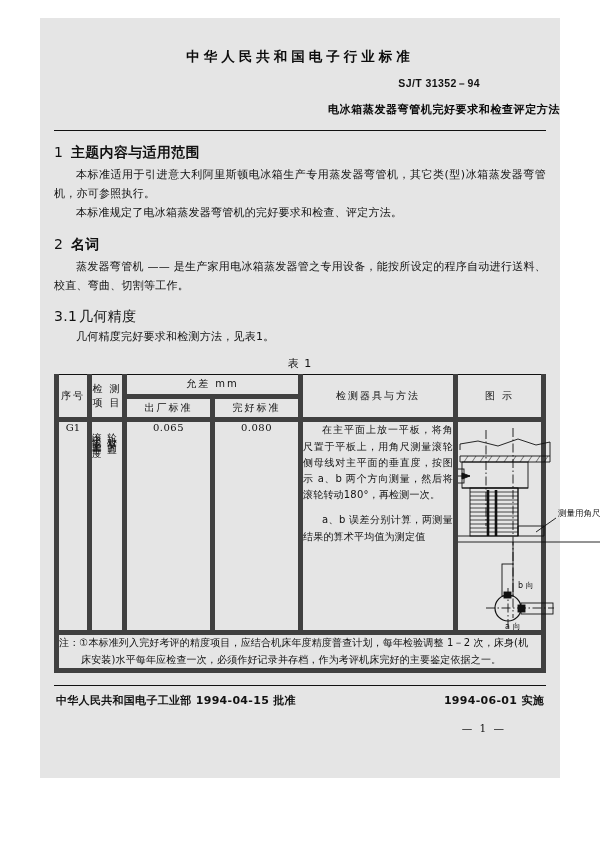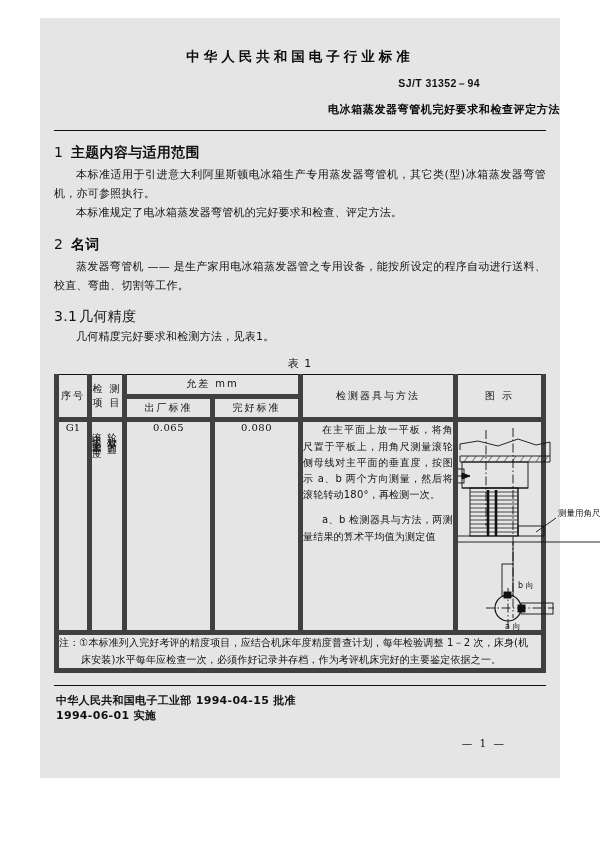--- a/index.html
+++ b/index.html
@@ -196,21 +196,20 @@
     border-bottom: 1.6px solid #111;
     margin: 12px 14px 0 14px;
   }
   .footer {
     display: flex;
     justify-content: space-between;
     padding: 7px 16px 0 16px;
     font-size: 11px;
     font-weight: bold;
     letter-spacing: 0.3px;
-    flex-direction: column;
   }
   .pageno {
     text-align: right;
     padding-right: 54px;
     margin-top: 14px;
     font-size: 10.5px;
     font-family: "DejaVu Serif", "Liberation Serif", serif;
     letter-spacing: 2px;
   }
 </style>
@@ -268,21 +267,21 @@
           <td class="c-item">
             <div class="vwrap">
               <div class="vcol">轮心对平的直</div>
               <div class="vcol">滚中线主面垂度</div>
             </div>
           </td>
           <td class="c-fac num-val">0.065</td>
           <td class="c-good num-val">0.080</td>
           <td class="c-meth meth">
             <p>在主平面上放一平板，将角尺置于平板上，用角尺测量滚轮侧母线对主平面的垂直度，按图示 a、b 两个方向测量，然后将滚轮转动180°，再检测一次。</p>
-            <p>a、b 检测器具与方法，两测量结果的算术平均值为测定值</p>
+            <p>a、b 误差分别计算，两测量结果的算术平均值为测定值</p>
           </td>
           <td class="c-fig">
             <div class="figbox">
               <svg width="188" height="208" viewBox="0 0 188 208">
                 <g stroke="#111" fill="none" stroke-width="0.9">
 
                   <line x1="28" y1="8" x2="28" y2="104" stroke-dasharray="9,2.5,1.5,2.5"></line>
                   <line x1="55" y1="6" x2="55" y2="196" stroke-dasharray="9,2.5,1.5,2.5"></line>
 
                   <path d="M2,28 L2,22 L20,19 L40,24 L60,17 L78,23 L92,20 L92,34"></path>

